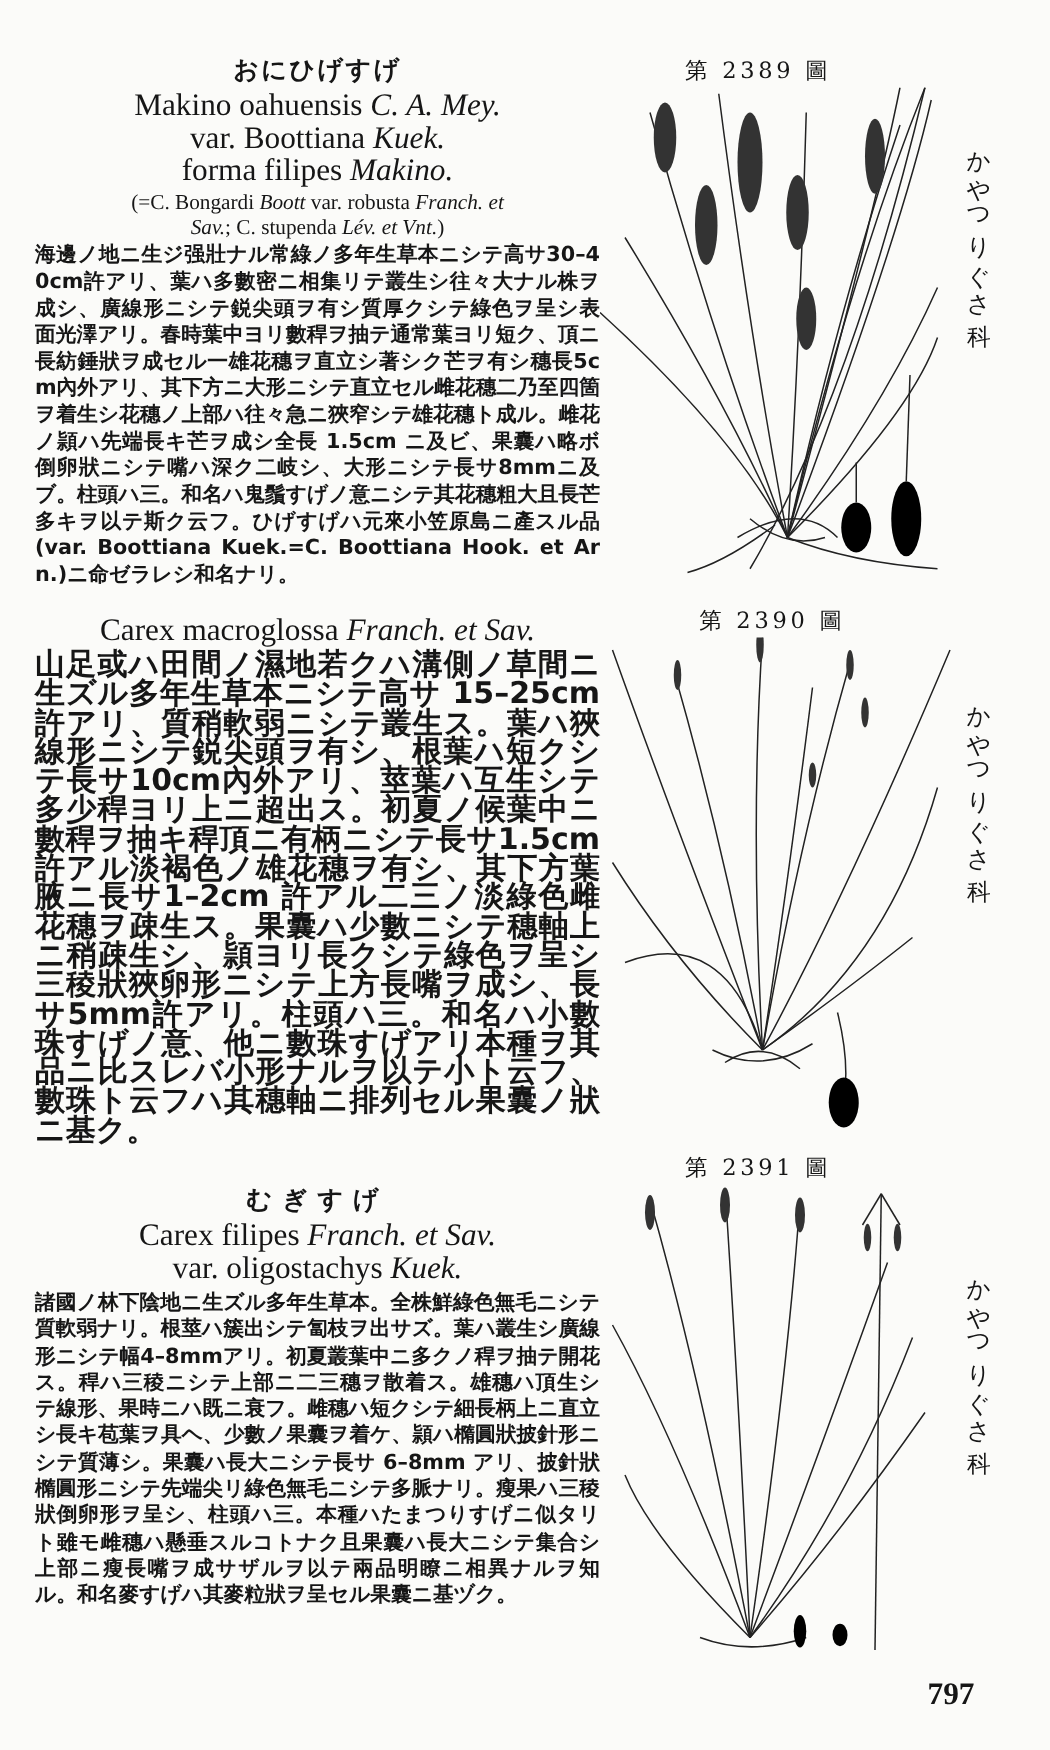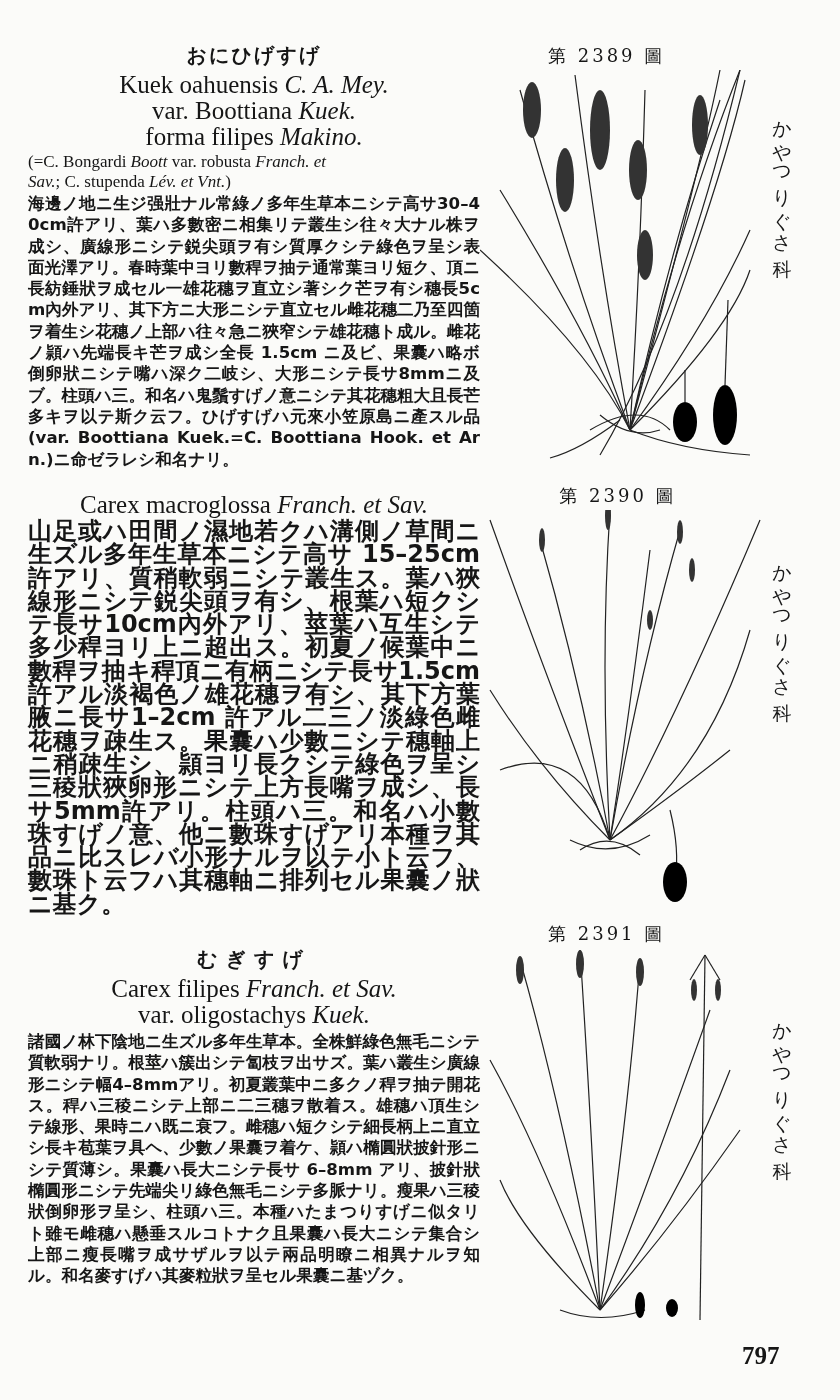--- a/index.html
+++ b/index.html
@@ -4,38 +4,38 @@
 <style>
   html, body { margin:0; padding:0; }
   body {
     width:840px; height:1400px; background:#fbfbf9; position:relative; overflow:hidden;
     font-family:"DejaVu Serif", "Liberation Serif", serif; color:#161616;
   }
   .col { position:absolute; left:28px; width:452px; }
   .jp-title { text-align:center; font-size:20px; font-weight:bold; letter-spacing:2px; line-height:34px; font-family:"DejaVu Sans", sans-serif; }
   .latin { text-align:center; font-family:"Liberation Serif", serif; font-size:25px; line-height:26px; }
   .latin i { font-style:italic;margin-top:37px; }
-  .syn { text-align:left; font-family:"Liberation Serif", serif; font-size:17px; line-height:20px; }
+  .syn { text-align:center; font-family:"Liberation Serif", serif; font-size:17px; line-height:20px; }
   .body {
     font-family:"DejaVu Sans", sans-serif; font-size:16.6px; line-height:21.3px; font-weight:bold;
     text-align:justify; word-break:break-all;
   }
   .body2 { font-size:24px; line-height:23.3px; }
   .figlabel { position:absolute; left:548px; width:140px; font-family:"DejaVu Serif", serif; font-size:18px; letter-spacing:3px; }
   .family { position:absolute; left:770px; width:26px; writing-mode:vertical-rl; font-family:"DejaVu Sans", sans-serif; font-size:19px; letter-spacing:1px; }
   .fig { position:absolute; }
   .pageno { position:absolute; left:742px; top:1342px; font-family:"Liberation Serif", serif; font-weight:bold; font-size:25px; }
   svg path, svg line { fill:none; stroke:#222; stroke-width:1.2; }
 </style>
 </head>
 <body>
 
 <div class="col" style="top:38px;">
   <div class="jp-title">おにひげすげ</div>
-  <div class="latin"><span>Kuek oahuensis </span><i>C. A. Mey.</i></div>
+  <div class="latin"><span>Makino oahuensis </span><i>C. A. Mey.</i></div>
   <div class="latin"><span>var. Boottiana </span><i>Kuek.</i></div>
   <div class="latin"><span>forma filipes </span><i>Makino.</i></div>
   <div class="syn" style="margin-top:2px;">
     <span>(=C. Bongardi </span><i>Boott</i><span> var. robusta </span><i>Franch. et</i>
   </div>
   <div class="syn">
     <i>Sav.</i><span>; C. stupenda </span><i>Lév. et Vnt.</i><span>)</span>
   </div>
   <div class="body" style="margin-top:1px;">海邊ノ地ニ生ジ强壯ナル常綠ノ多年生草本ニシテ高サ30–40cm許アリ、葉ハ多數密ニ相集リテ叢生シ往々大ナル株ヲ成シ、廣線形ニシテ鋭尖頭ヲ有シ質厚クシテ綠色ヲ呈シ表面光澤アリ。春時葉中ヨリ數稈ヲ抽テ通常葉ヨリ短ク、頂ニ長紡錘狀ヲ成セル一雄花穗ヲ直立シ著シク芒ヲ有シ穗長5cm內外アリ、其下方ニ大形ニシテ直立セル雌花穗二乃至四箇ヲ着生シ花穗ノ上部ハ往々急ニ狹窄シテ雄花穗ト成ル。雌花ノ頴ハ先端長キ芒ヲ成シ全長 1.5cm ニ及ビ、果囊ハ略ボ倒卵狀ニシテ嘴ハ深ク二岐シ、大形ニシテ長サ8mmニ及ブ。柱頭ハ三。和名ハ鬼鬚すげノ意ニシテ其花穗粗大且長芒多キヲ以テ斯ク云フ。ひげすげハ元來小笠原島ニ產スル品 (var. Boottiana Kuek.=C. Boottiana Hook. et Arn.)ニ命ゼラレシ和名ナリ。</div>
 </div>

